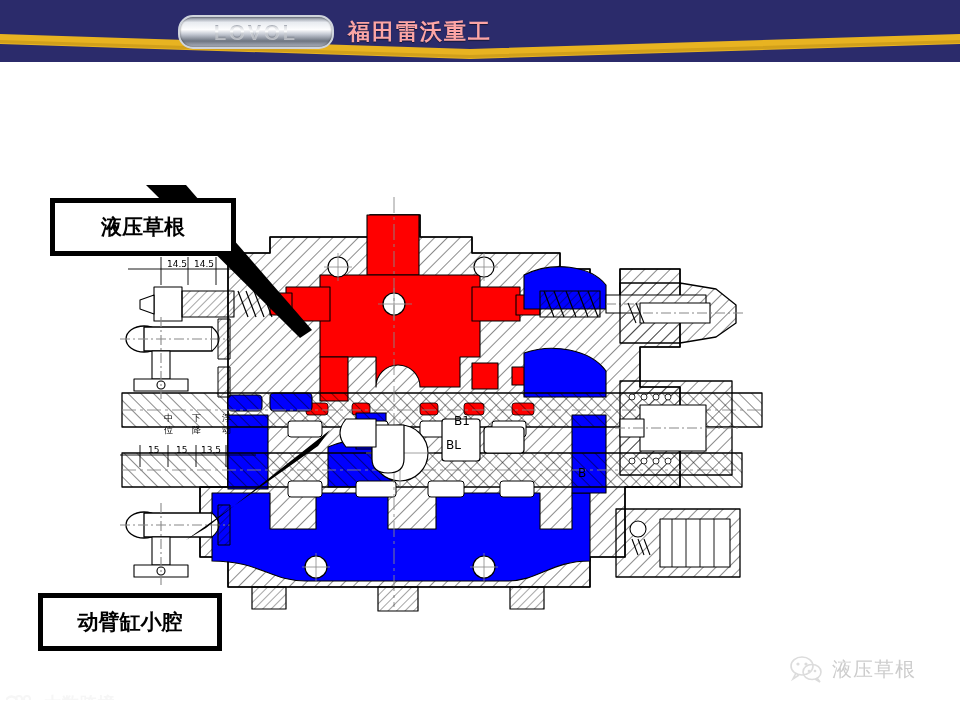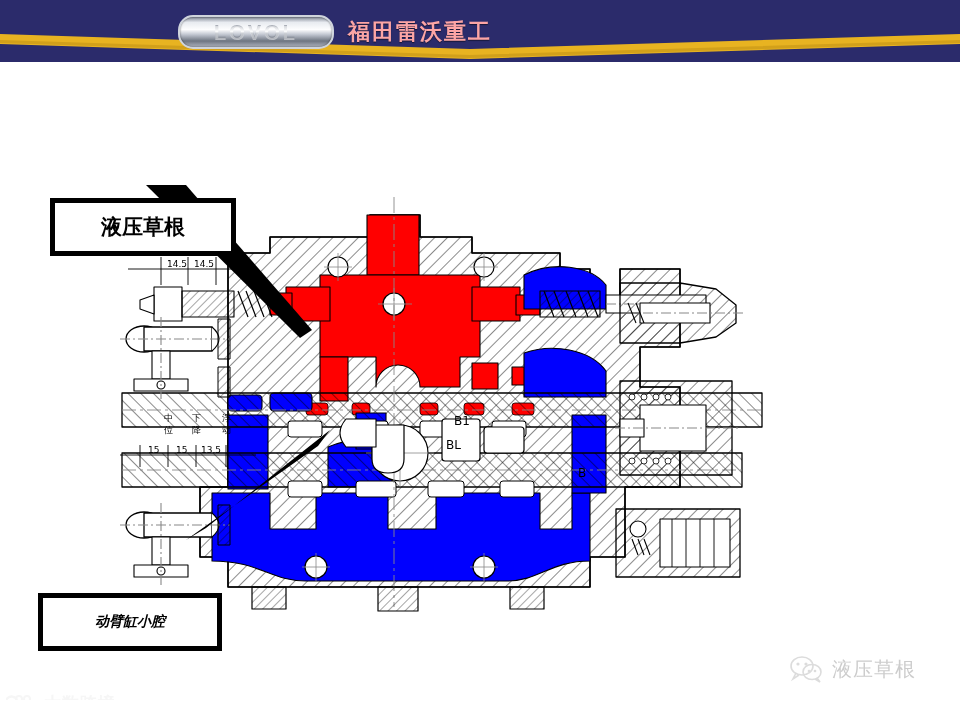--- a/index.html
+++ b/index.html
@@ -50,21 +50,21 @@
 
   
   .callout{
     position:absolute;background:#ffffff;border:5px solid #000000;
     display:flex;align-items:center;justify-content:center;
     font-family:"DejaVu Sans", sans-serif;
     font-weight:bold;color:#000;
     z-index:40;
   }
   #callout-top{left:50px;top:136px;width:176px;height:48px;font-size:21px;}
-  #callout-bottom{left:38px;top:531px;width:174px;height:48px;font-size:14px;font-style:italic;}
+  #callout-bottom{left:38px;top:531px;width:174px;height:48px;font-size:21px;}
 
   .arrowlayer{position:absolute;left:0;top:0;width:960px;height:720px;z-index:30;pointer-events:none;}
 
   
   .caption{
     position:absolute;left:592px;top:636px;
     font-family:"DejaVu Serif", serif;font-size:25px;color:#2a2a2a;letter-spacing:2px;
   }
   .wm-right{
     position:absolute;left:790px;top:655px;display:flex;align-items:center;gap:8px;opacity:.72;

